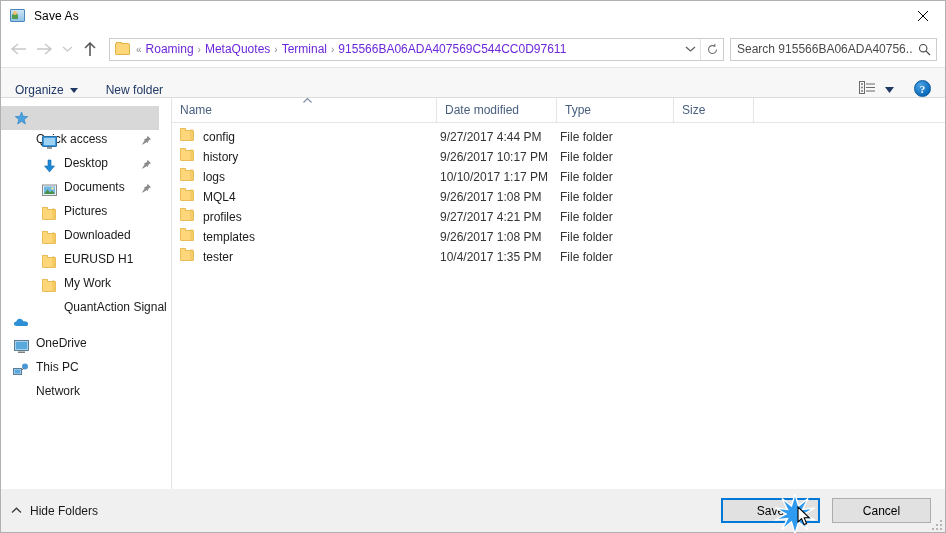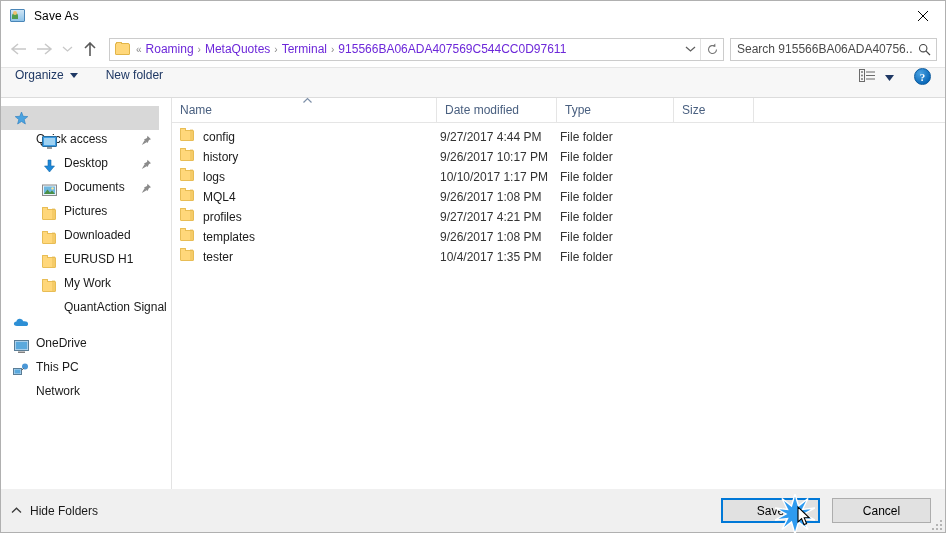--- a/index.html
+++ b/index.html
@@ -144,21 +144,21 @@
     width: 24px; display: flex; align-items: center; justify-content: center;
     flex: none;
   }
 
   
   .toolbar {
     height: 29px; min-height: 29px;
     background: #f7f7f7;
     border-top: 1px solid #e5e5e5;
     border-bottom: 1px solid #dcdcdc;
-    display: flex; align-items: flex-start;
+    display: flex; align-items: flex-end;
     padding-left: 14px;
   }
   .tb-item {
     font-size: 12px; color: #1f3864;
     display: flex; align-items: center;
     margin-right: 28px;
   }
   .tb-caret {
     margin-left: 6px; display: flex; align-items: center;
   }

